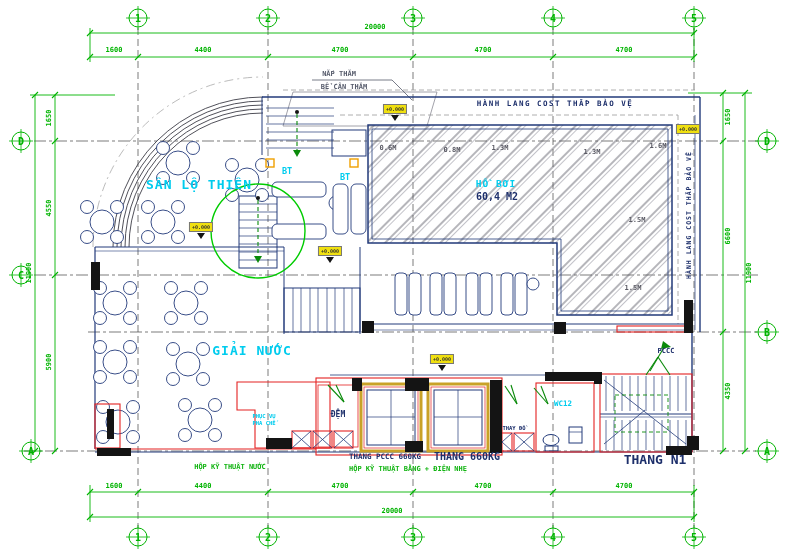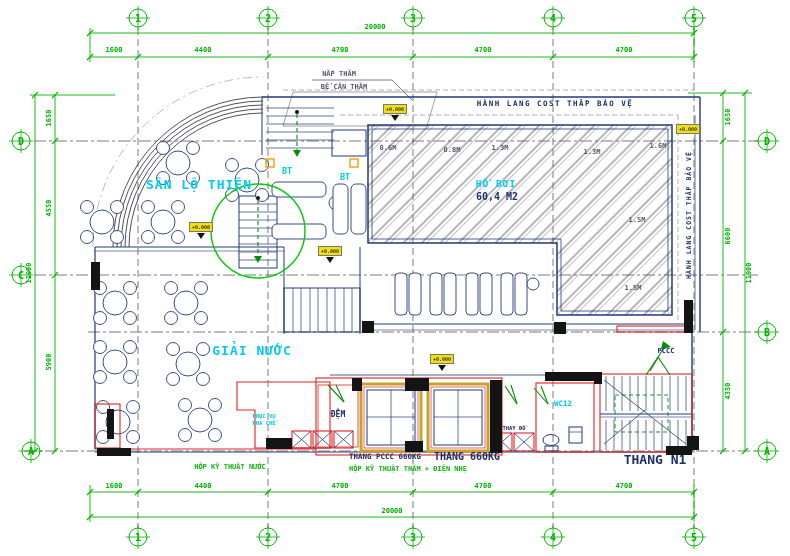--- a/index.html
+++ b/index.html
@@ -370,21 +370,21 @@
 <div class="lb cy" style="left:287px;top:171px;font-size:8.5px">BT</div>
 <div class="lb cy" style="left:345px;top:177px;font-size:8.5px">BT</div>
 <div class="lb nv" style="left:666px;top:351px;font-size:7px">PCCC</div>
 <div class="lb nv" style="left:338px;top:415px;font-size:8px">ĐỆM</div>
 <div class="lb cy" style="left:563px;top:404px;font-size:7.5px">WC12</div>
 <div class="lb nv" style="left:514px;top:429px;font-size:5.5px">THAY ĐỒ</div>
 <div class="lb nv" style="left:655px;top:459px;font-size:13px">THANG N1</div>
 <div class="lb nv" style="left:385px;top:457px;font-size:7.5px">THANG PCCC 660KG</div>
 <div class="lb nv" style="left:467px;top:457px;font-size:10px">THANG 660KG</div>
 <div class="lb grn" style="left:230px;top:467px">HỘP KỸ THUẬT NƯỚC</div>
-<div class="lb grn" style="left:408px;top:469px">HỘP KỸ THUẬT THĂM + ĐIỆN NHẸ</div>
+<div class="lb grn" style="left:408px;top:469px">HỘP KỸ THUẬT BẰNG + ĐIỆN NHẸ</div>
 <div class="lb cy" style="left:264px;top:417px;font-size:5.5px">PHỤC VỤ</div>
 <div class="lb cy" style="left:264px;top:424px;font-size:5.5px">PHA CHẾ</div>
 
 <div class="lb gy" style="left:388px;top:148px">0.6M</div>
 <div class="lb gy" style="left:452px;top:150px">0.8M</div>
 <div class="lb gy" style="left:500px;top:148px">1.3M</div>
 <div class="lb gy" style="left:592px;top:152px">1.3M</div>
 <div class="lb gy" style="left:658px;top:146px">1.6M</div>
 <div class="lb gy" style="left:637px;top:220px">1.5M</div>
 <div class="lb gy" style="left:633px;top:288px">1.5M</div>

